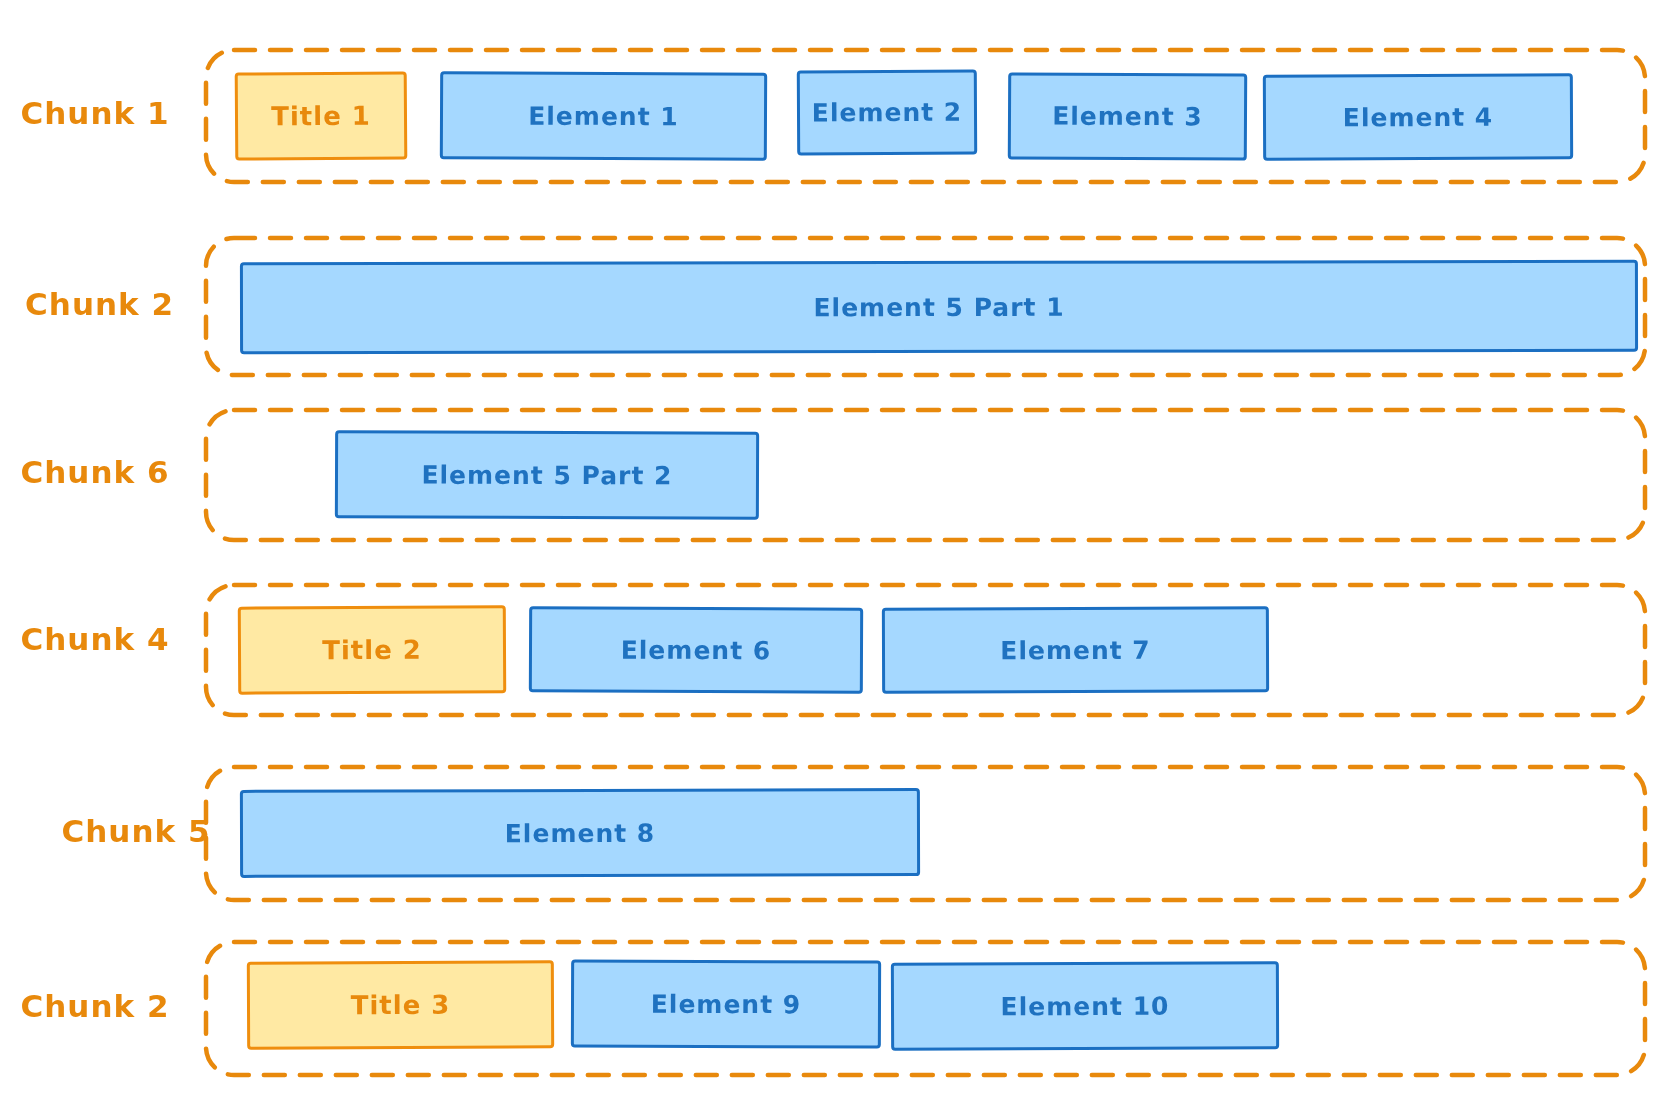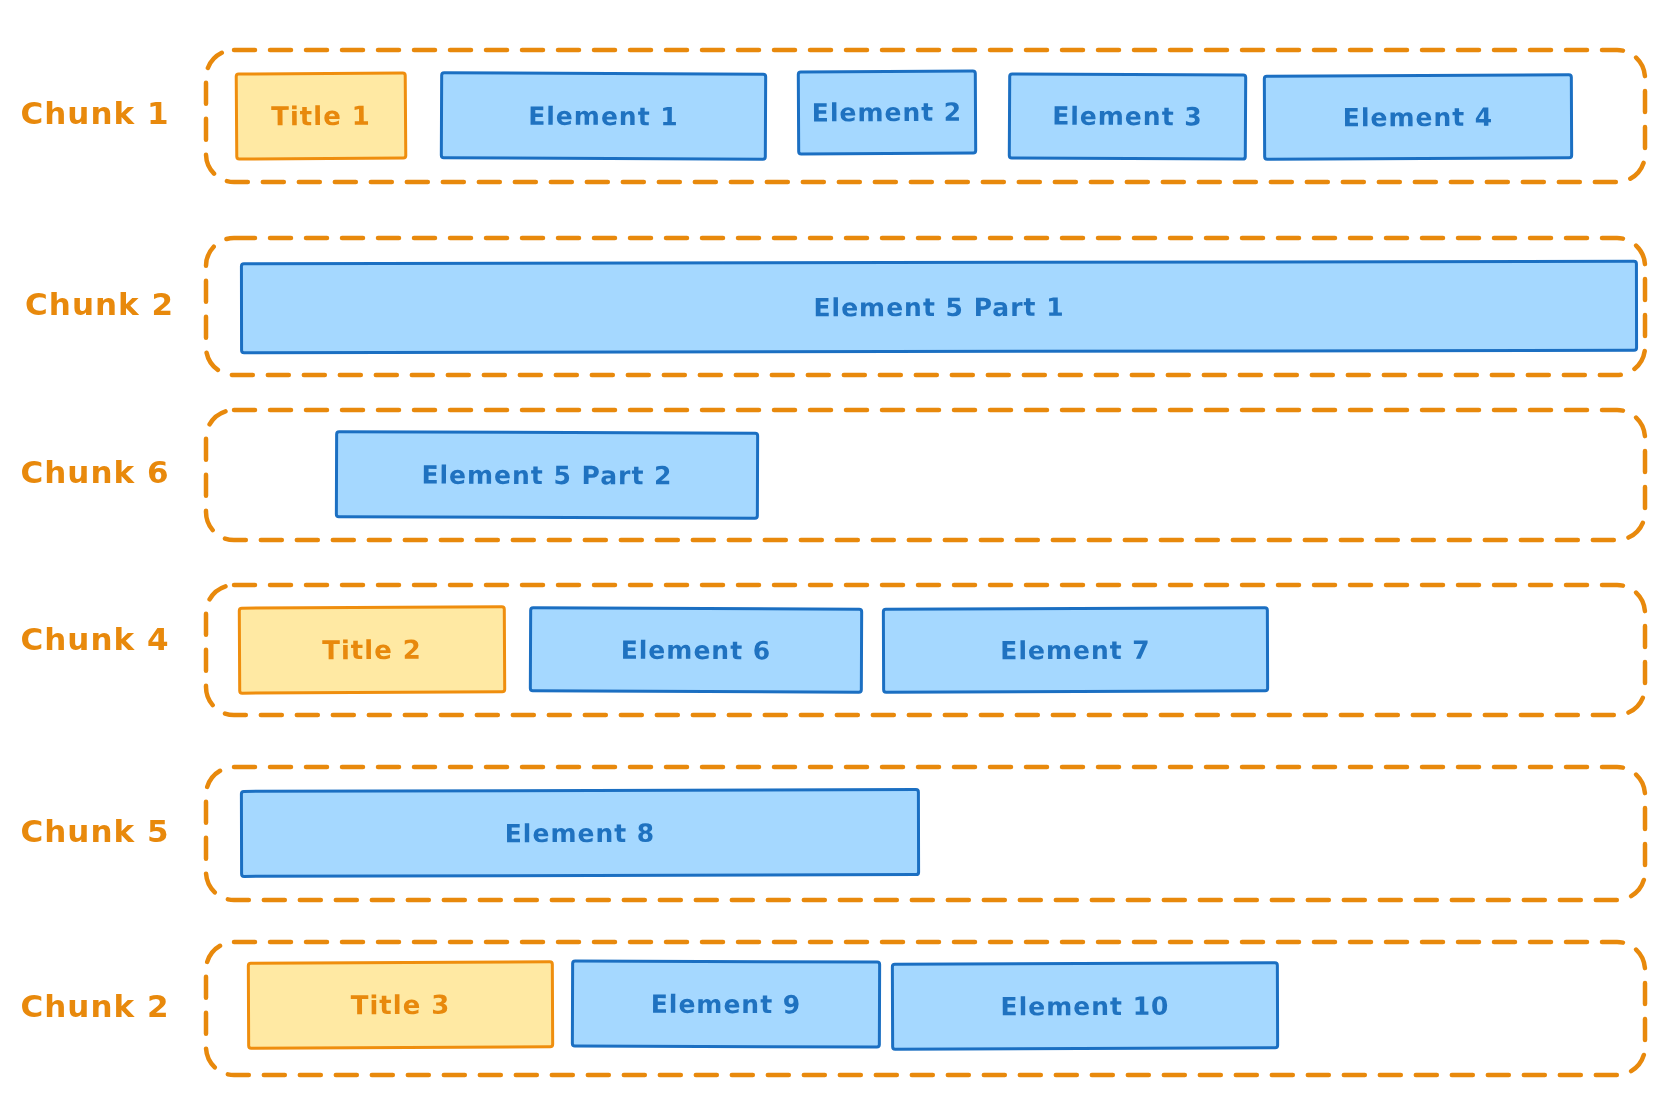--- a/index.html
+++ b/index.html
@@ -80,21 +80,21 @@
     <svg class="chunk-rect" width="1449" height="140" style="left: 201px; top: 580px;">
       <rect x="5" y="5" width="1439" height="130" rx="28" ry="28" fill="none" stroke="#e8890c" stroke-width="4.5" stroke-dasharray="21 15" stroke-linecap="round"></rect>
     </svg>
     <div class="chunk-label" style="top: 621px;">Chunk 4</div>
     <div class="box title" style="left: 238px; top: 606px; width: 268px; height: 88px; transform: rotate(-0.3deg);">Title 2</div>
     <div class="box element" style="left: 529px; top: 607px; width: 334px; height: 86px; transform: rotate(0.25deg);">Element 6</div>
     <div class="box element" style="left: 882px; top: 607px; width: 387px; height: 86px; transform: rotate(-0.2deg);">Element 7</div>
     <svg class="chunk-rect" width="1449" height="143" style="left: 201px; top: 762px;">
       <rect x="5" y="5" width="1439" height="133" rx="28" ry="28" fill="none" stroke="#e8890c" stroke-width="4.5" stroke-dasharray="21 15" stroke-linecap="round"></rect>
     </svg>
-    <div class="chunk-label" style="top: 812.5px;">Chunk 5</div>
+    <div class="chunk-label" style="top: 812.5px; margin-left: 41px;">Chunk 5</div>
     <div class="box element" style="left: 240px; top: 789px; width: 680px; height: 88px; transform: rotate(-0.15deg);">Element 8</div>
     <svg class="chunk-rect" width="1449" height="143" style="left: 201px; top: 937px;">
       <rect x="5" y="5" width="1439" height="133" rx="28" ry="28" fill="none" stroke="#e8890c" stroke-width="4.5" stroke-dasharray="21 15" stroke-linecap="round"></rect>
     </svg>
     <div class="chunk-label" style="top: 987.5px;">Chunk 2</div>
     <div class="box title" style="left: 247px; top: 961px; width: 307px; height: 88px; transform: rotate(-0.25deg);">Title 3</div>
     <div class="box element" style="left: 571px; top: 960px; width: 310px; height: 88px; transform: rotate(0.2deg);">Element 9</div>
     <div class="box element" style="left: 891px; top: 962px; width: 388px; height: 88px; transform: rotate(-0.2deg);">Element 10</div>
   </div>
 

